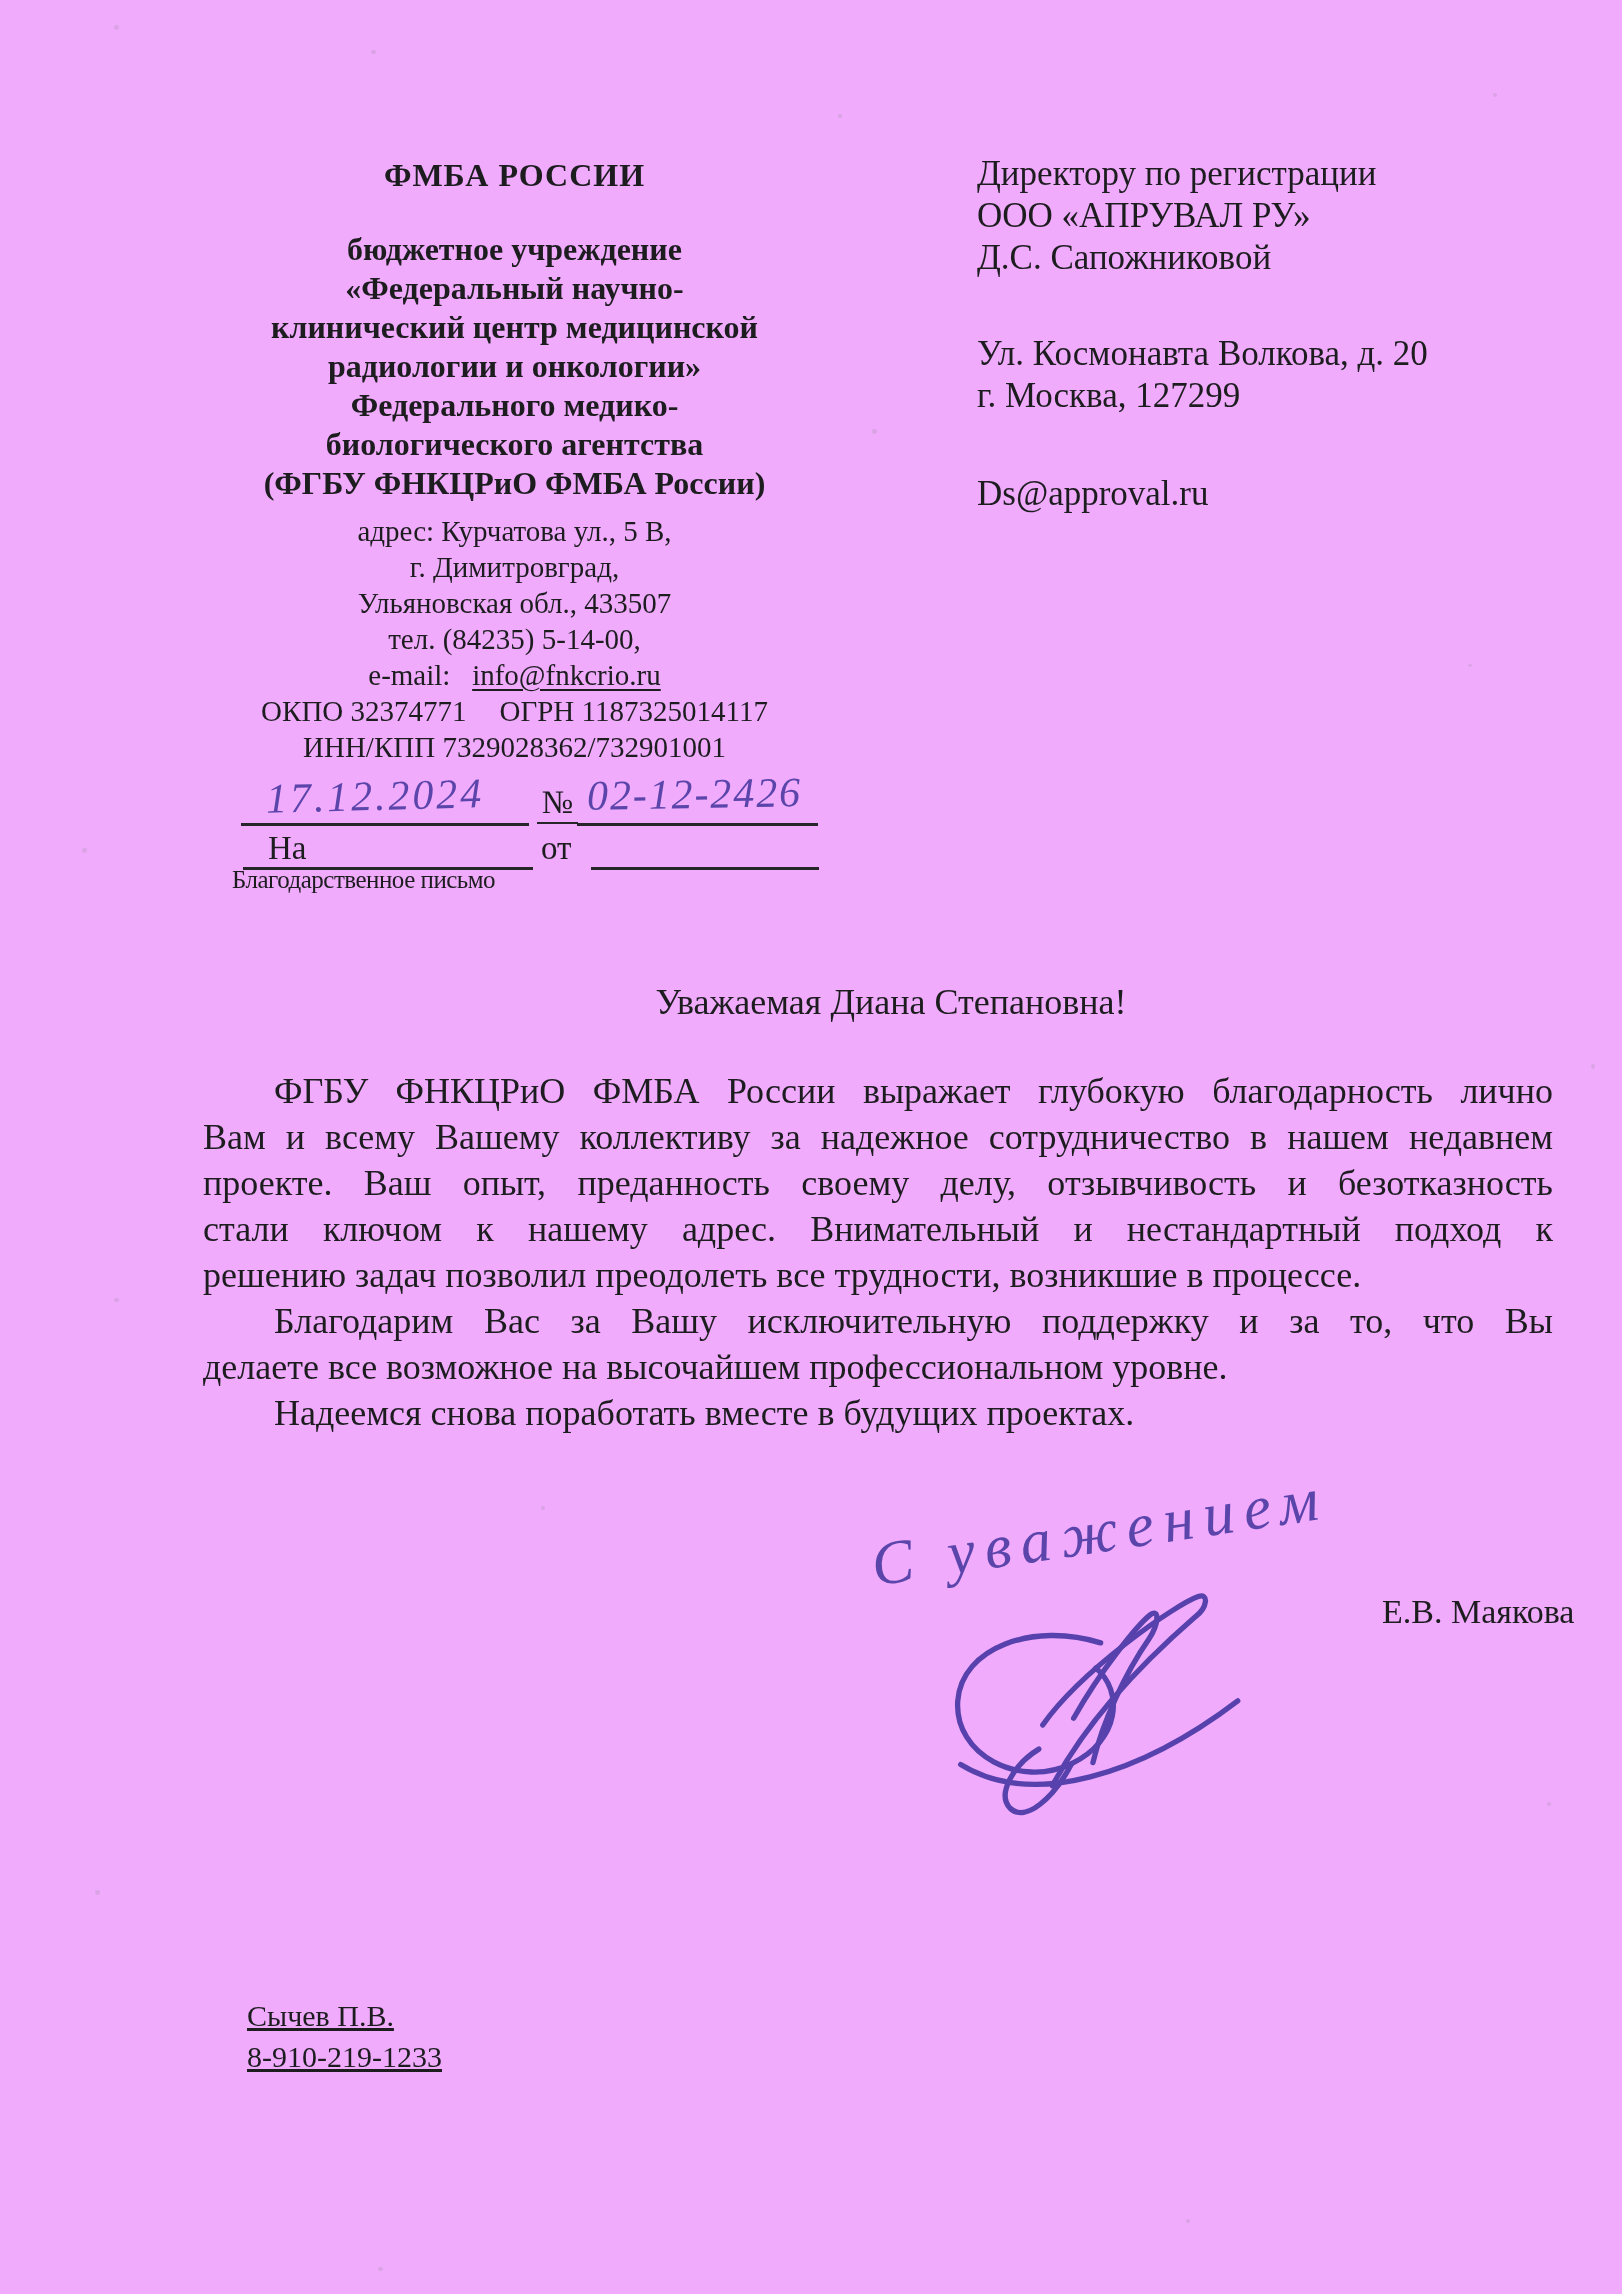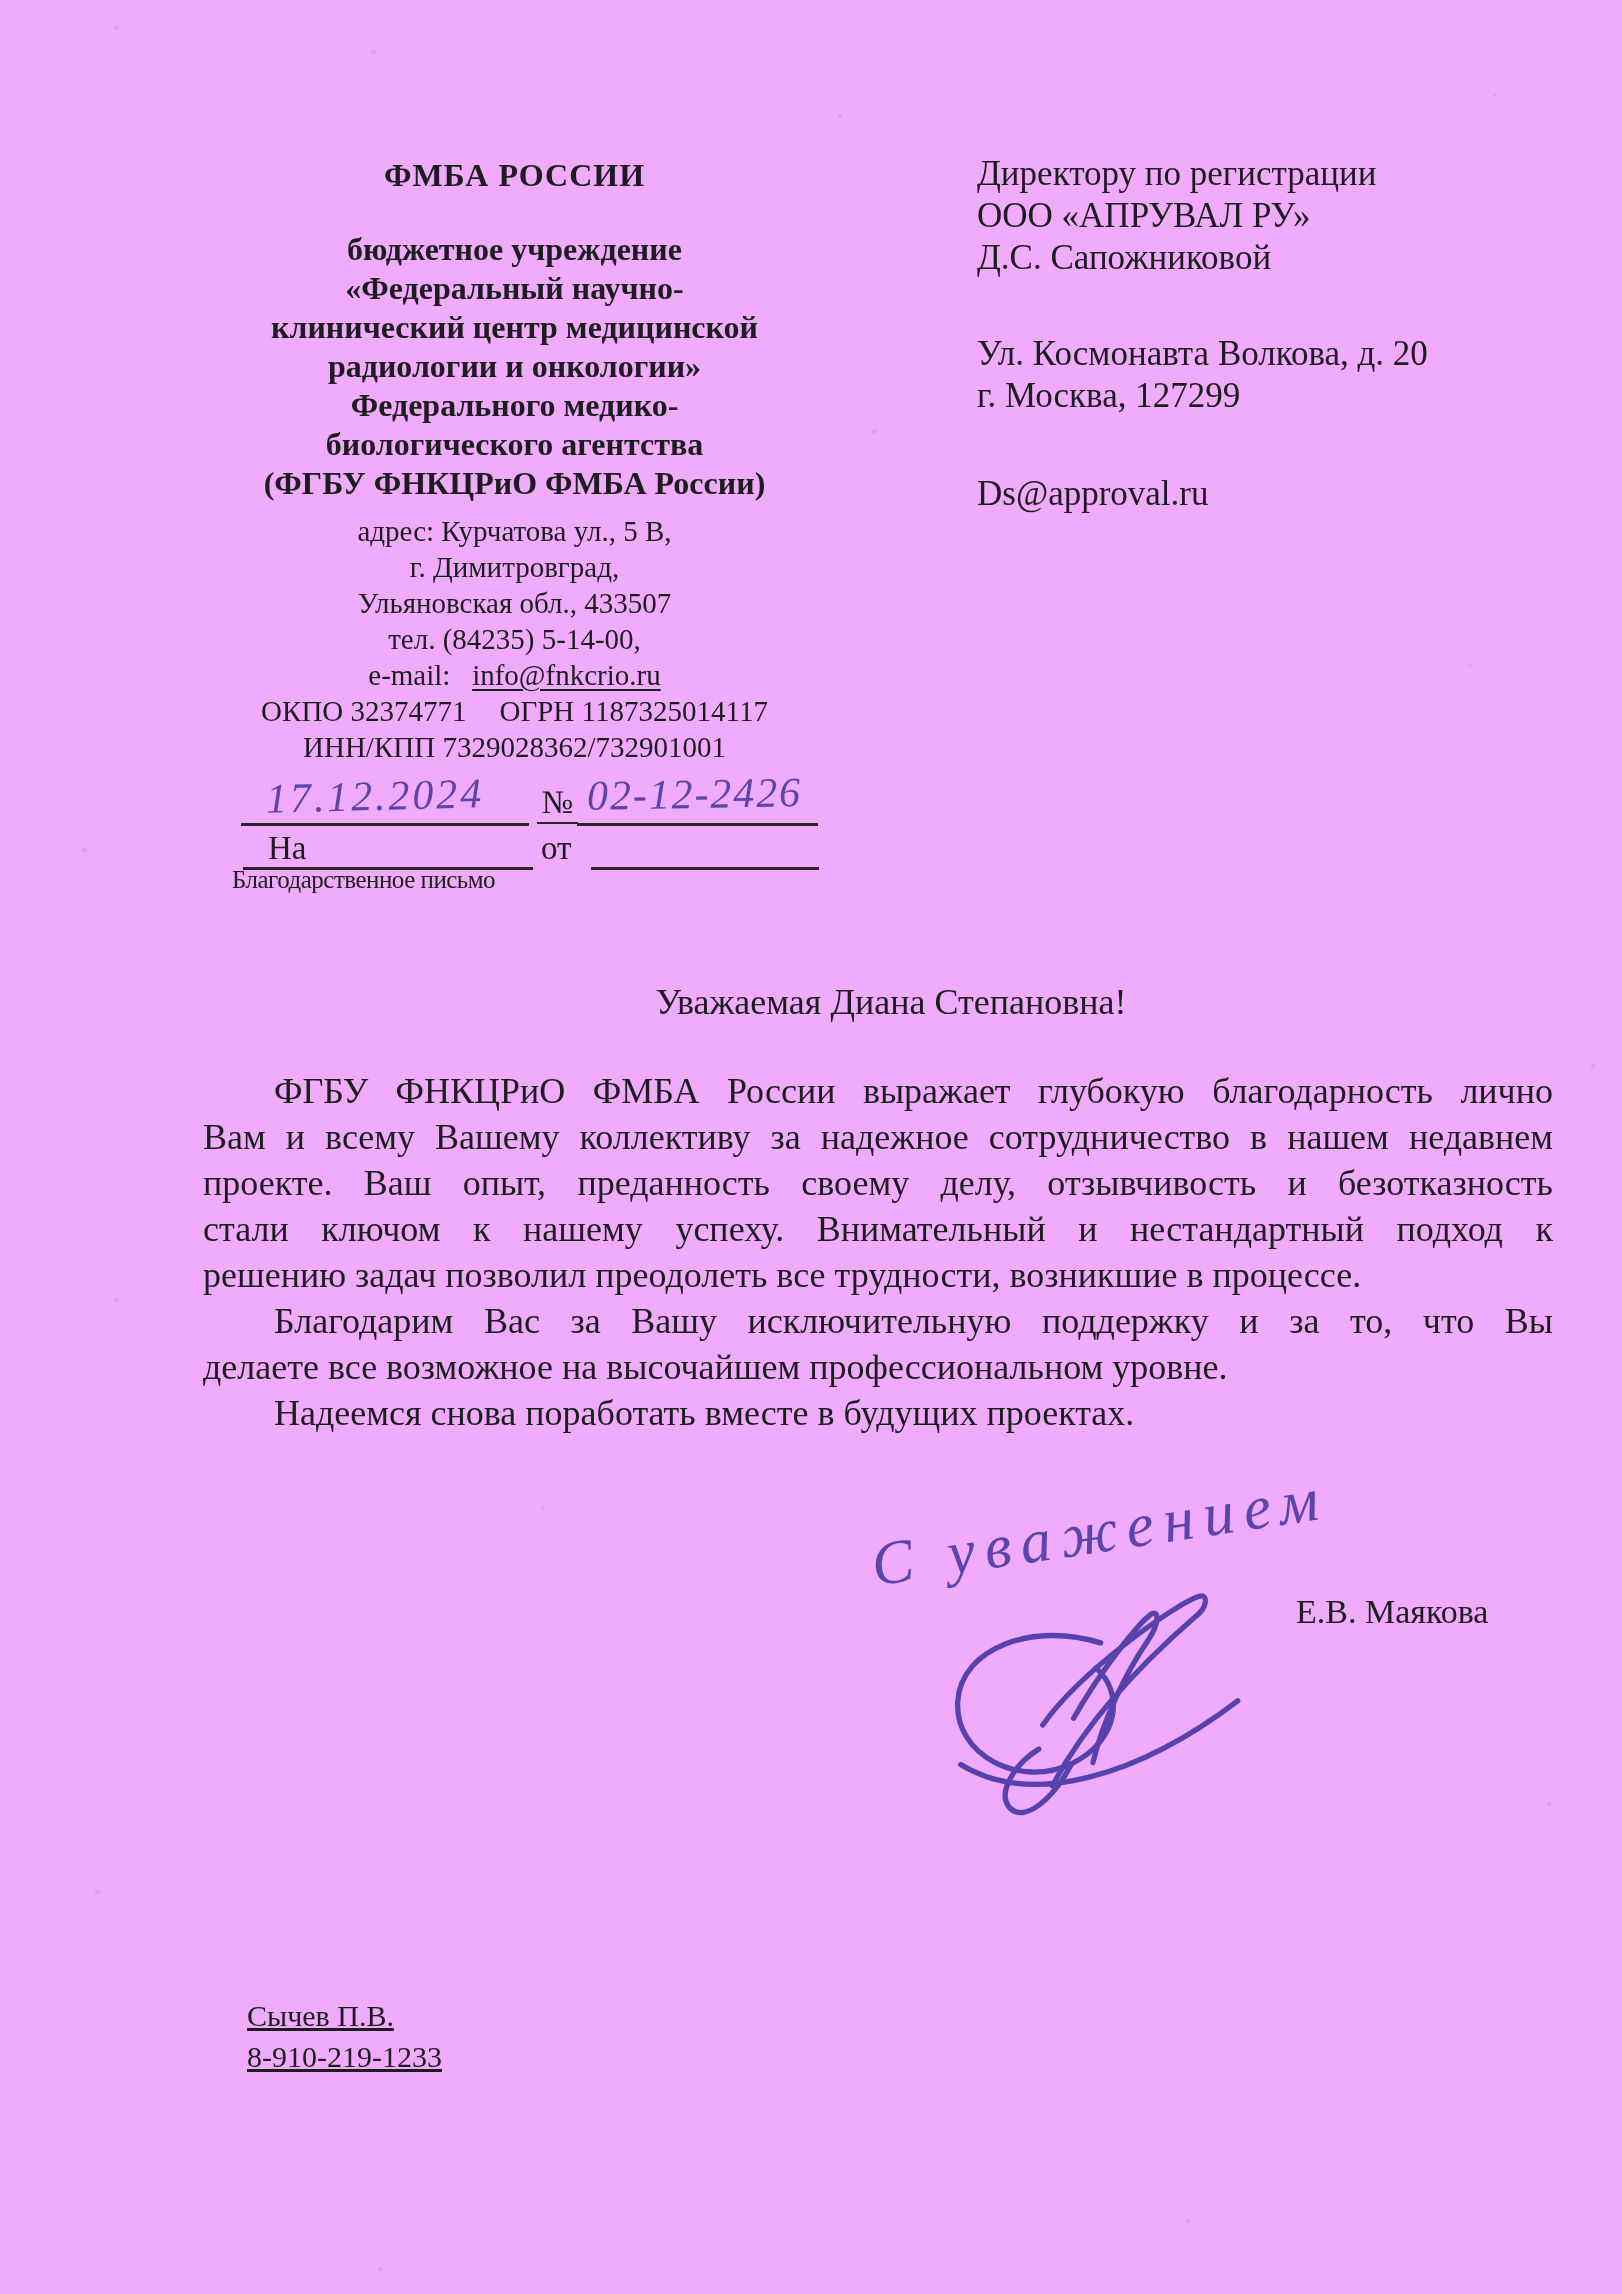--- a/index.html
+++ b/index.html
@@ -35,21 +35,21 @@
 
   
   .salutation{left:203px;top:981px;width:1376px;text-align:center;font-size:36px;}
   .body-text{left:203px;top:1068px;width:1350px;font-size:36px;line-height:46px;}
   .bl{min-height:46px;}
   .bl.j{text-align:justify;text-align-last:justify;}
   .bl.ind{text-indent:71px;}
 
   
   .sig-title{left:232px;top:1556px;font-size:28px;line-height:44px;}
-  .sig-name{left:1296px;top:1593px;font-size:34px;}
+  .sig-name{left:1382px;top:1593px;font-size:34px;}
   .hw-respect{
     left:872px;top:1530px;font-size:62px;letter-spacing:9.7px;
     transform:rotate(-8.5deg);transform-origin:0 50%;
     color:#5b45ab;font-style:italic;white-space:nowrap;
   }
   .sig-svg{left:917px;top:1556px;}
 
   
   .footer{left:247px;top:1995px;font-size:30px;line-height:41px;text-decoration:underline;}
 
@@ -111,21 +111,21 @@
   <div class="rule" style="left:591px;top:867px;width:228px;"></div>
 
   <div class="abs doc-type">Благодарственное письмо</div>
 
   <div class="abs salutation">Уважаемая Диана Степановна!</div>
 
   <div class="abs body-text">
     <div class="bl j ind">ФГБУ ФНКЦРиО ФМБА России выражает глубокую благодарность лично</div>
     <div class="bl j">Вам и всему Вашему коллективу за надежное сотрудничество в нашем недавнем</div>
     <div class="bl j">проекте. Ваш опыт, преданность своему делу, отзывчивость и безотказность</div>
-    <div class="bl j">стали ключом к нашему успеху. Внимательный и нестандартный подход к</div>
+    <div class="bl j">стали ключом к нашему адрес. Внимательный и нестандартный подход к</div>
     <div class="bl">решению задач позволил преодолеть все трудности, возникшие в процессе.</div>
     <div class="bl j ind">Благодарим Вас за Вашу исключительную поддержку и за то, что Вы</div>
     <div class="bl">делаете все возможное на высочайшем профессиональном уровне.</div>
     <div class="bl ind">Надеемся снова поработать вместе в будущих проектах.</div>
   </div>
 
 
   <div class="abs hw-respect">С уважением</div>
 
   <svg class="abs sig-svg" width="348" height="280" viewBox="0 0 360 290" aria-hidden="true">

